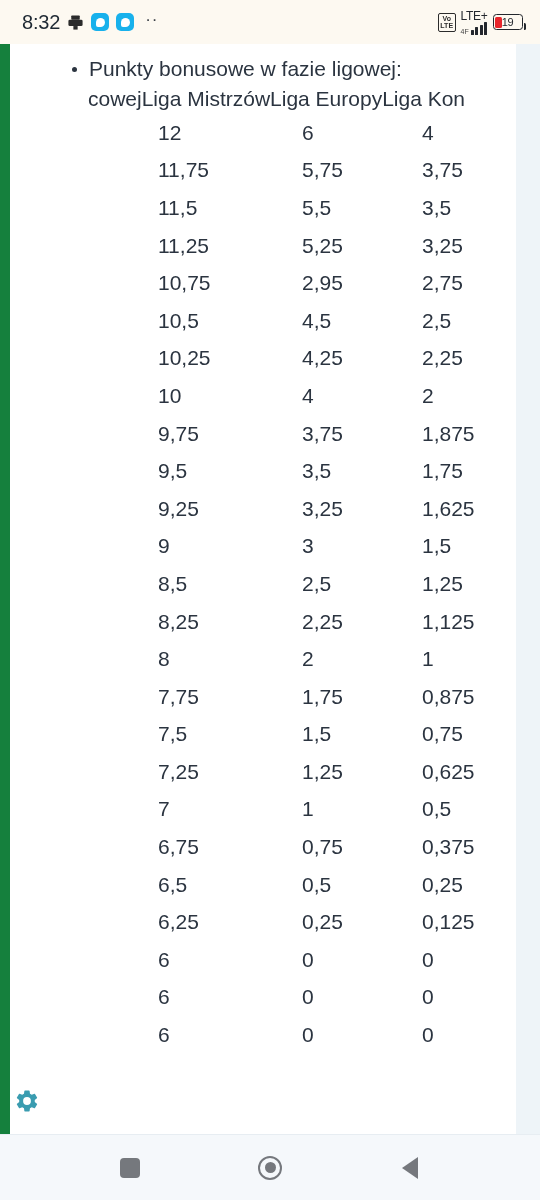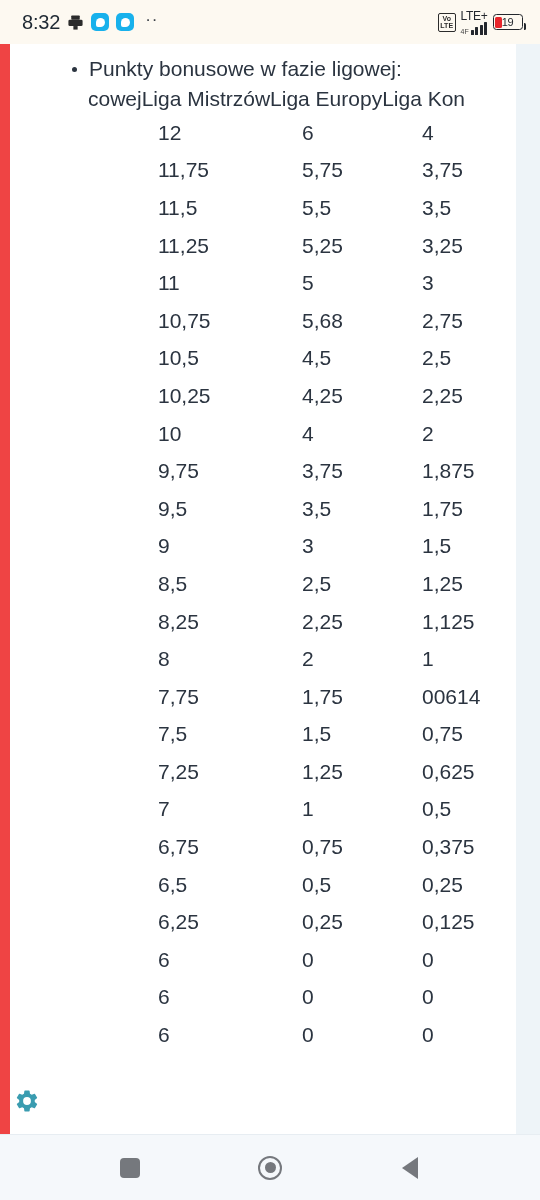--- a/index.html
+++ b/index.html
@@ -60,21 +60,21 @@
     display:flex; align-items:center; padding:1.5px; position:relative;
   }
   .batt-fill { width:7px; height:100%; background:#e8262c; border-radius:1.5px; }
   .batt-num {
     position:absolute; left:0; right:0; text-align:center;
     font-size:11px; color:#23272d; letter-spacing:-.4px;
   }
   .batt-cap { width:2.5px; height:7px; background:#23272d; border-radius:0 1.5px 1.5px 0; }
 
   
-  .viewport { flex:1; position:relative; background:#ef4444; overflow:hidden; }
+  .viewport { flex:1; position:relative; background:#15803d; overflow:hidden; }
   .card {
     position:absolute; left:10px; top:0; right:24px; bottom:0;
     background:#ffffff;
   }
   .scrollbar-track {
     position:absolute; right:0; top:0; width:24px; bottom:0; background:#eef4f8;
   }
 
   .content { padding:10px 0 0 0; }
 
@@ -224,28 +224,22 @@
                 <td class="c3">3,5</td>
               </tr>
               <tr>
                 <td class="c0"></td>
                 <td class="c1">11,25</td>
                 <td class="c2">5,25</td>
                 <td class="c3">3,25</td>
               </tr>
               <tr>
                 <td class="c0"></td>
-                <td class="c1">11</td>
-                <td class="c2">5</td>
-                <td class="c3">3</td>
-              </tr>
-              <tr>
-                <td class="c0"></td>
                 <td class="c1">10,75</td>
-                <td class="c2">5,68</td>
+                <td class="c2">2,95</td>
                 <td class="c3">2,75</td>
               </tr>
               <tr>
                 <td class="c0"></td>
                 <td class="c1">10,5</td>
                 <td class="c2">4,5</td>
                 <td class="c3">2,5</td>
               </tr>
               <tr>
                 <td class="c0"></td>
@@ -266,20 +260,26 @@
                 <td class="c3">1,875</td>
               </tr>
               <tr>
                 <td class="c0"></td>
                 <td class="c1">9,5</td>
                 <td class="c2">3,5</td>
                 <td class="c3">1,75</td>
               </tr>
               <tr>
                 <td class="c0"></td>
+                <td class="c1">9,25</td>
+                <td class="c2">3,25</td>
+                <td class="c3">1,625</td>
+              </tr>
+              <tr>
+                <td class="c0"></td>
                 <td class="c1">9</td>
                 <td class="c2">3</td>
                 <td class="c3">1,5</td>
               </tr>
               <tr>
                 <td class="c0"></td>
                 <td class="c1">8,5</td>
                 <td class="c2">2,5</td>
                 <td class="c3">1,25</td>
               </tr>
@@ -292,21 +292,21 @@
               <tr>
                 <td class="c0"></td>
                 <td class="c1">8</td>
                 <td class="c2">2</td>
                 <td class="c3">1</td>
               </tr>
               <tr>
                 <td class="c0"></td>
                 <td class="c1">7,75</td>
                 <td class="c2">1,75</td>
-                <td class="c3">00614</td>
+                <td class="c3">0,875</td>
               </tr>
               <tr>
                 <td class="c0"></td>
                 <td class="c1">7,5</td>
                 <td class="c2">1,5</td>
                 <td class="c3">0,75</td>
               </tr>
               <tr>
                 <td class="c0"></td>
                 <td class="c1">7,25</td>

